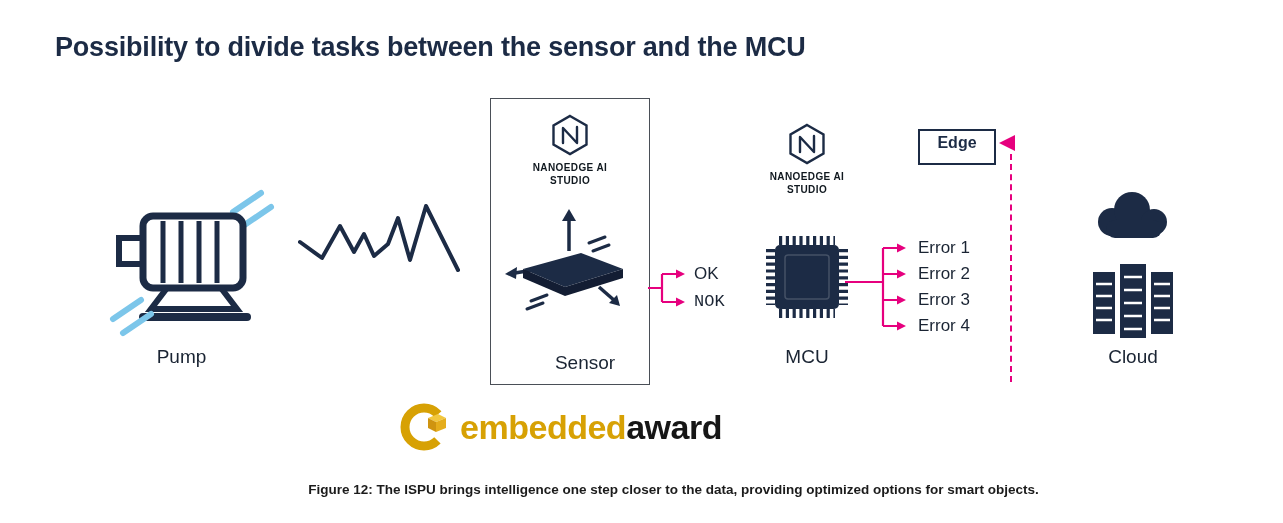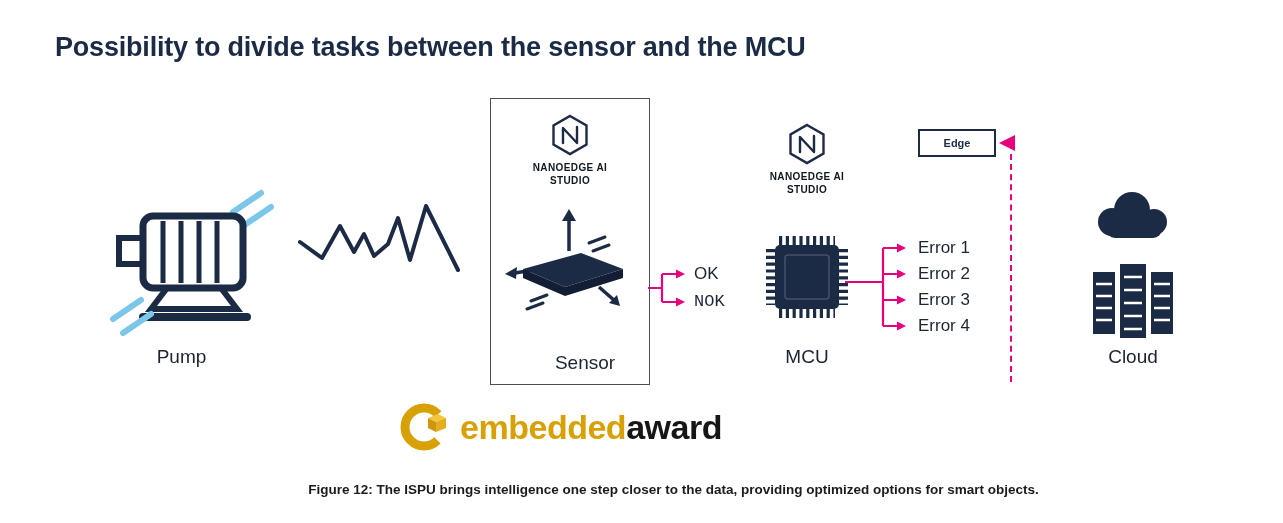--- a/index.html
+++ b/index.html
@@ -14,22 +14,22 @@
 
   .brand-text{font-size:10px;font-weight:bold;letter-spacing:0.4px;color:#10181f;
               text-align:center;line-height:1.3;}
 
   .sensor-box{left:490px;top:88px;width:160px;height:287px;border:1.5px solid #4a4f57;
               box-sizing:border-box;background:#fff;}
   .sensor-box .brand-logo{display:block;margin:14px auto 4px auto;}
   .sensor-box .sensor-icon{display:block;margin:20px auto 0 auto;}
   .sensor-box .node-label{position:absolute;bottom:10px;left:15px;width:100%;}
 
-  .edge-box{left:918px;top:119px;width:78px;height:28px;border:2px solid var(--navy,#16243c);
-            box-sizing:border-box;text-align:center;line-height:24px;font-size:11px;
+  .edge-box{left:918px;top:119px;width:78px;height:36px;border:2px solid var(--navy,#16243c);
+            box-sizing:border-box;text-align:center;line-height:24px;font-size:16px;
             font-weight:bold;color:var(--navy,#16243c);background:#fff;}
   .edge-arrow{left:999px;top:125px;width:0;height:0;
               border-top:8px solid transparent;border-bottom:8px solid transparent;
               border-right:16px solid var(--pink,#e6007e);}
   .edge-divider{left:1010px;top:144px;height:228px;width:0;
                 border-left:2px dashed var(--pink,#e6007e);}
 
   .award-row{left:340px;top:388px;width:440px;height:58px;display:flex;align-items:center;justify-content:center;gap:10px;text-align:center;}
   .award-text{font-size:34px;font-weight:bold;letter-spacing:-0.5px;white-space:nowrap;}
   .award-word1{color:var(--gold,#d7a104);}

